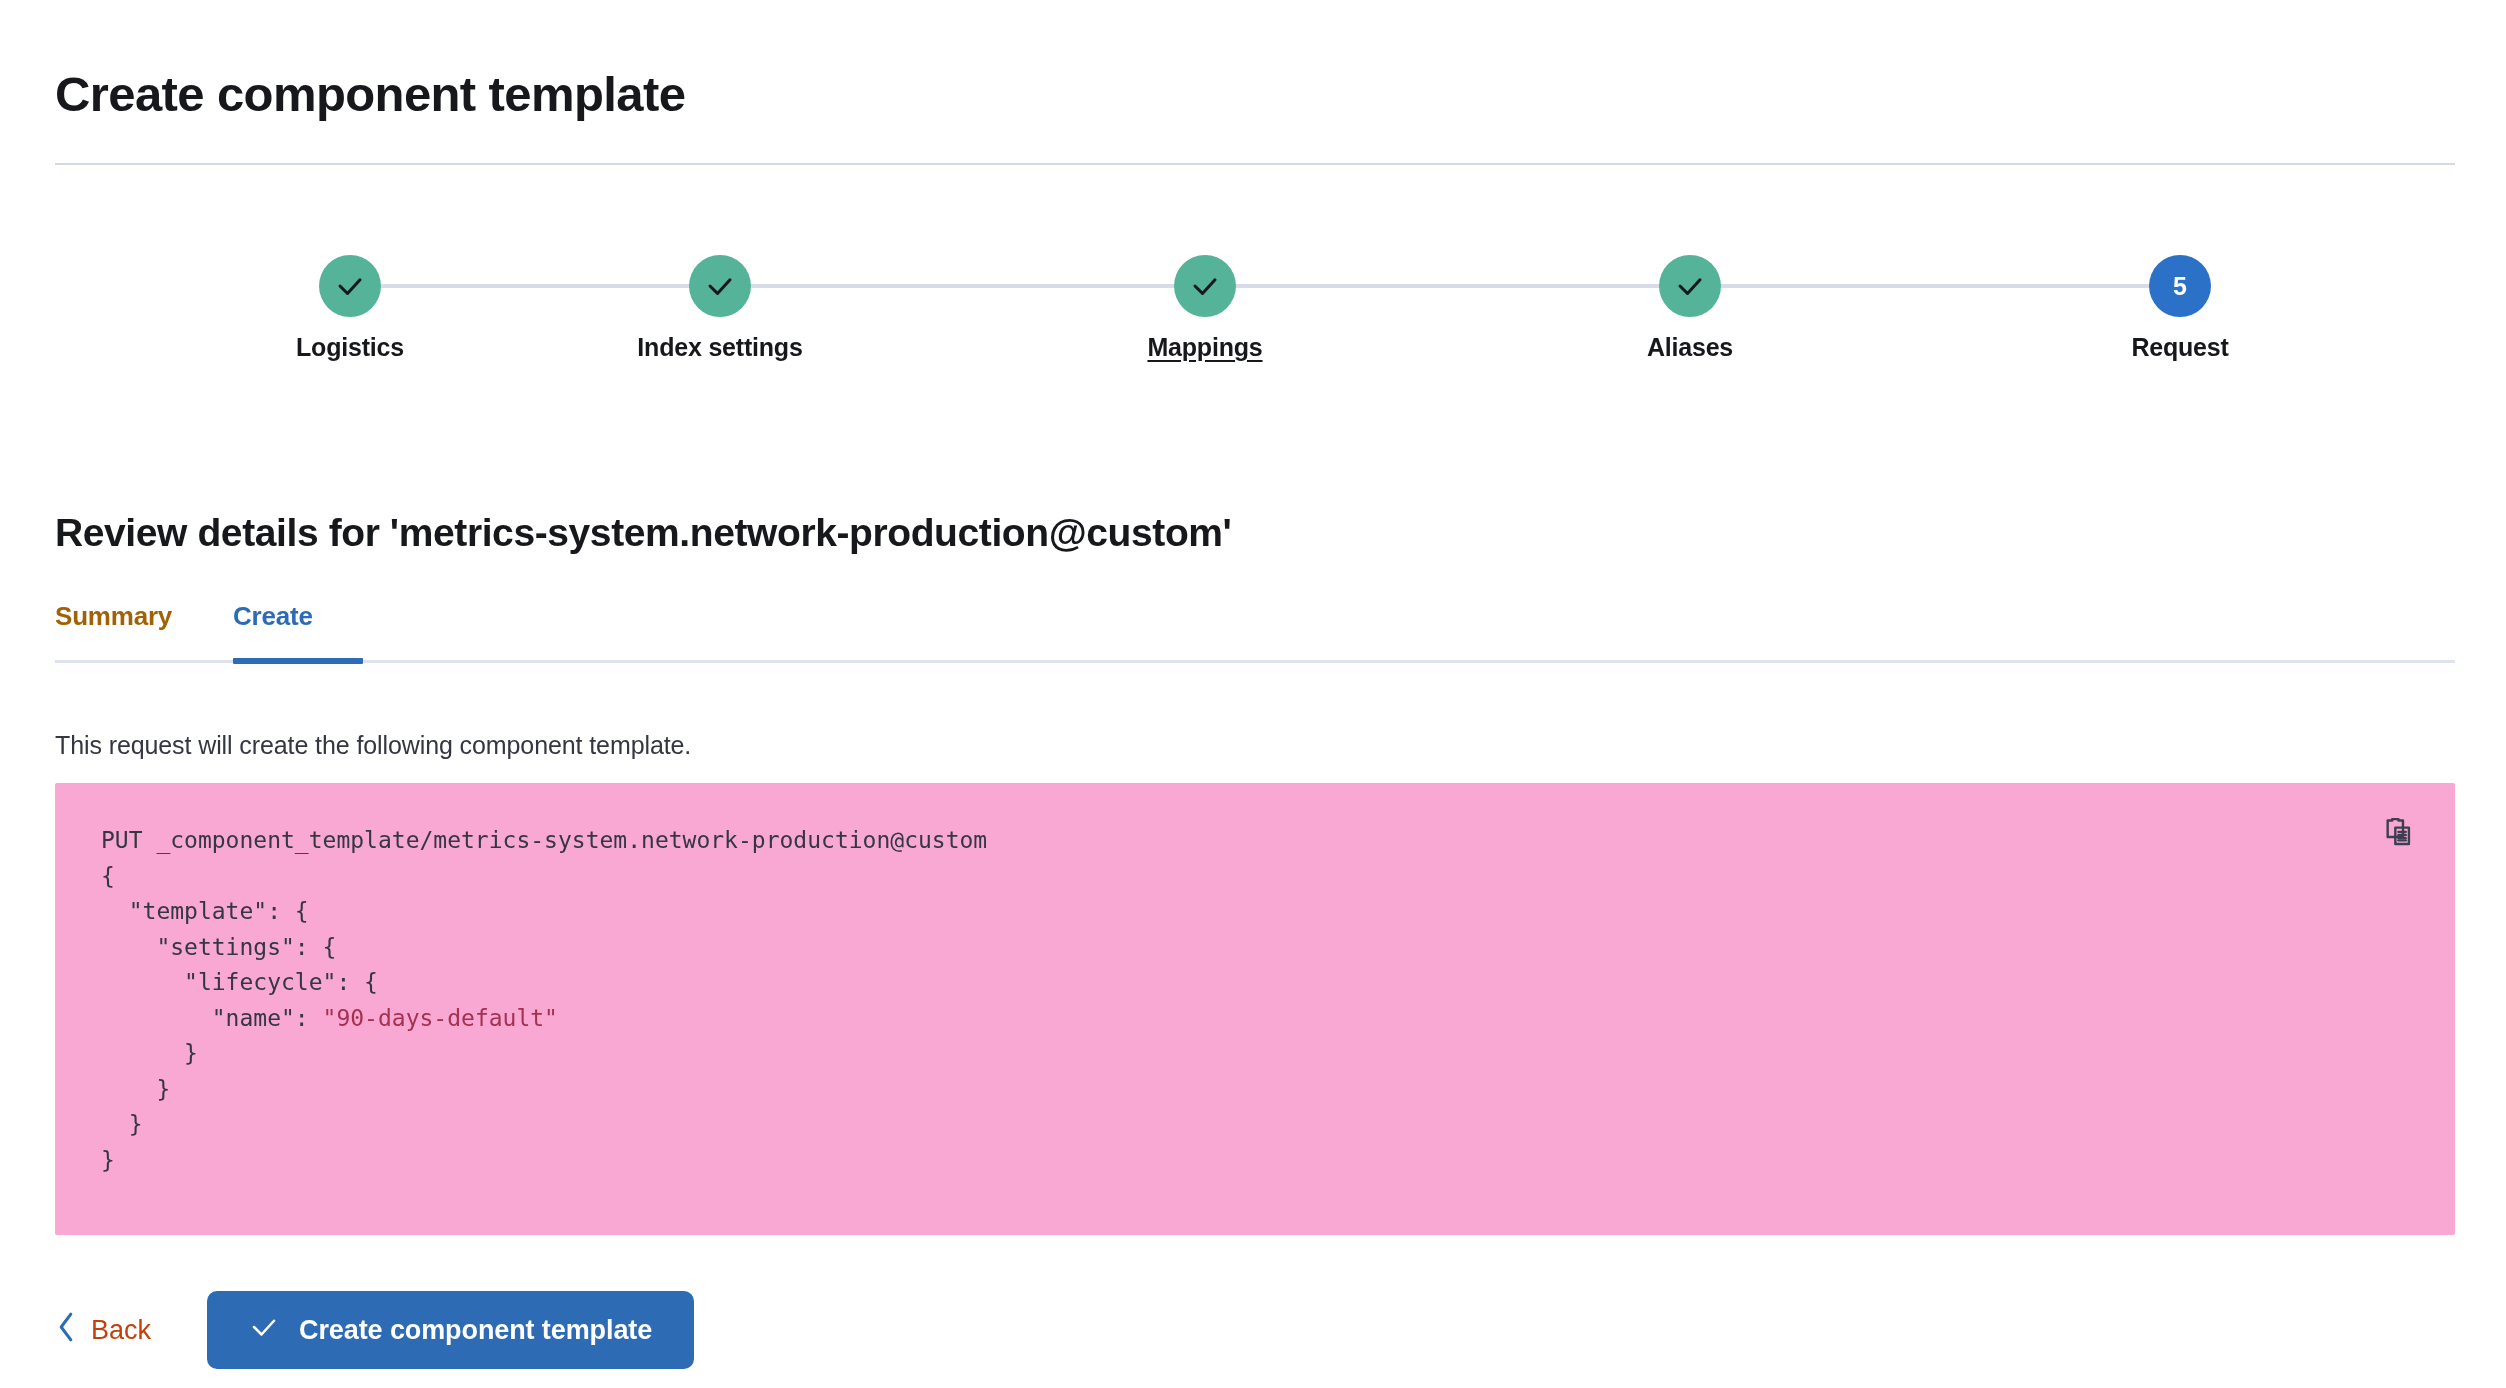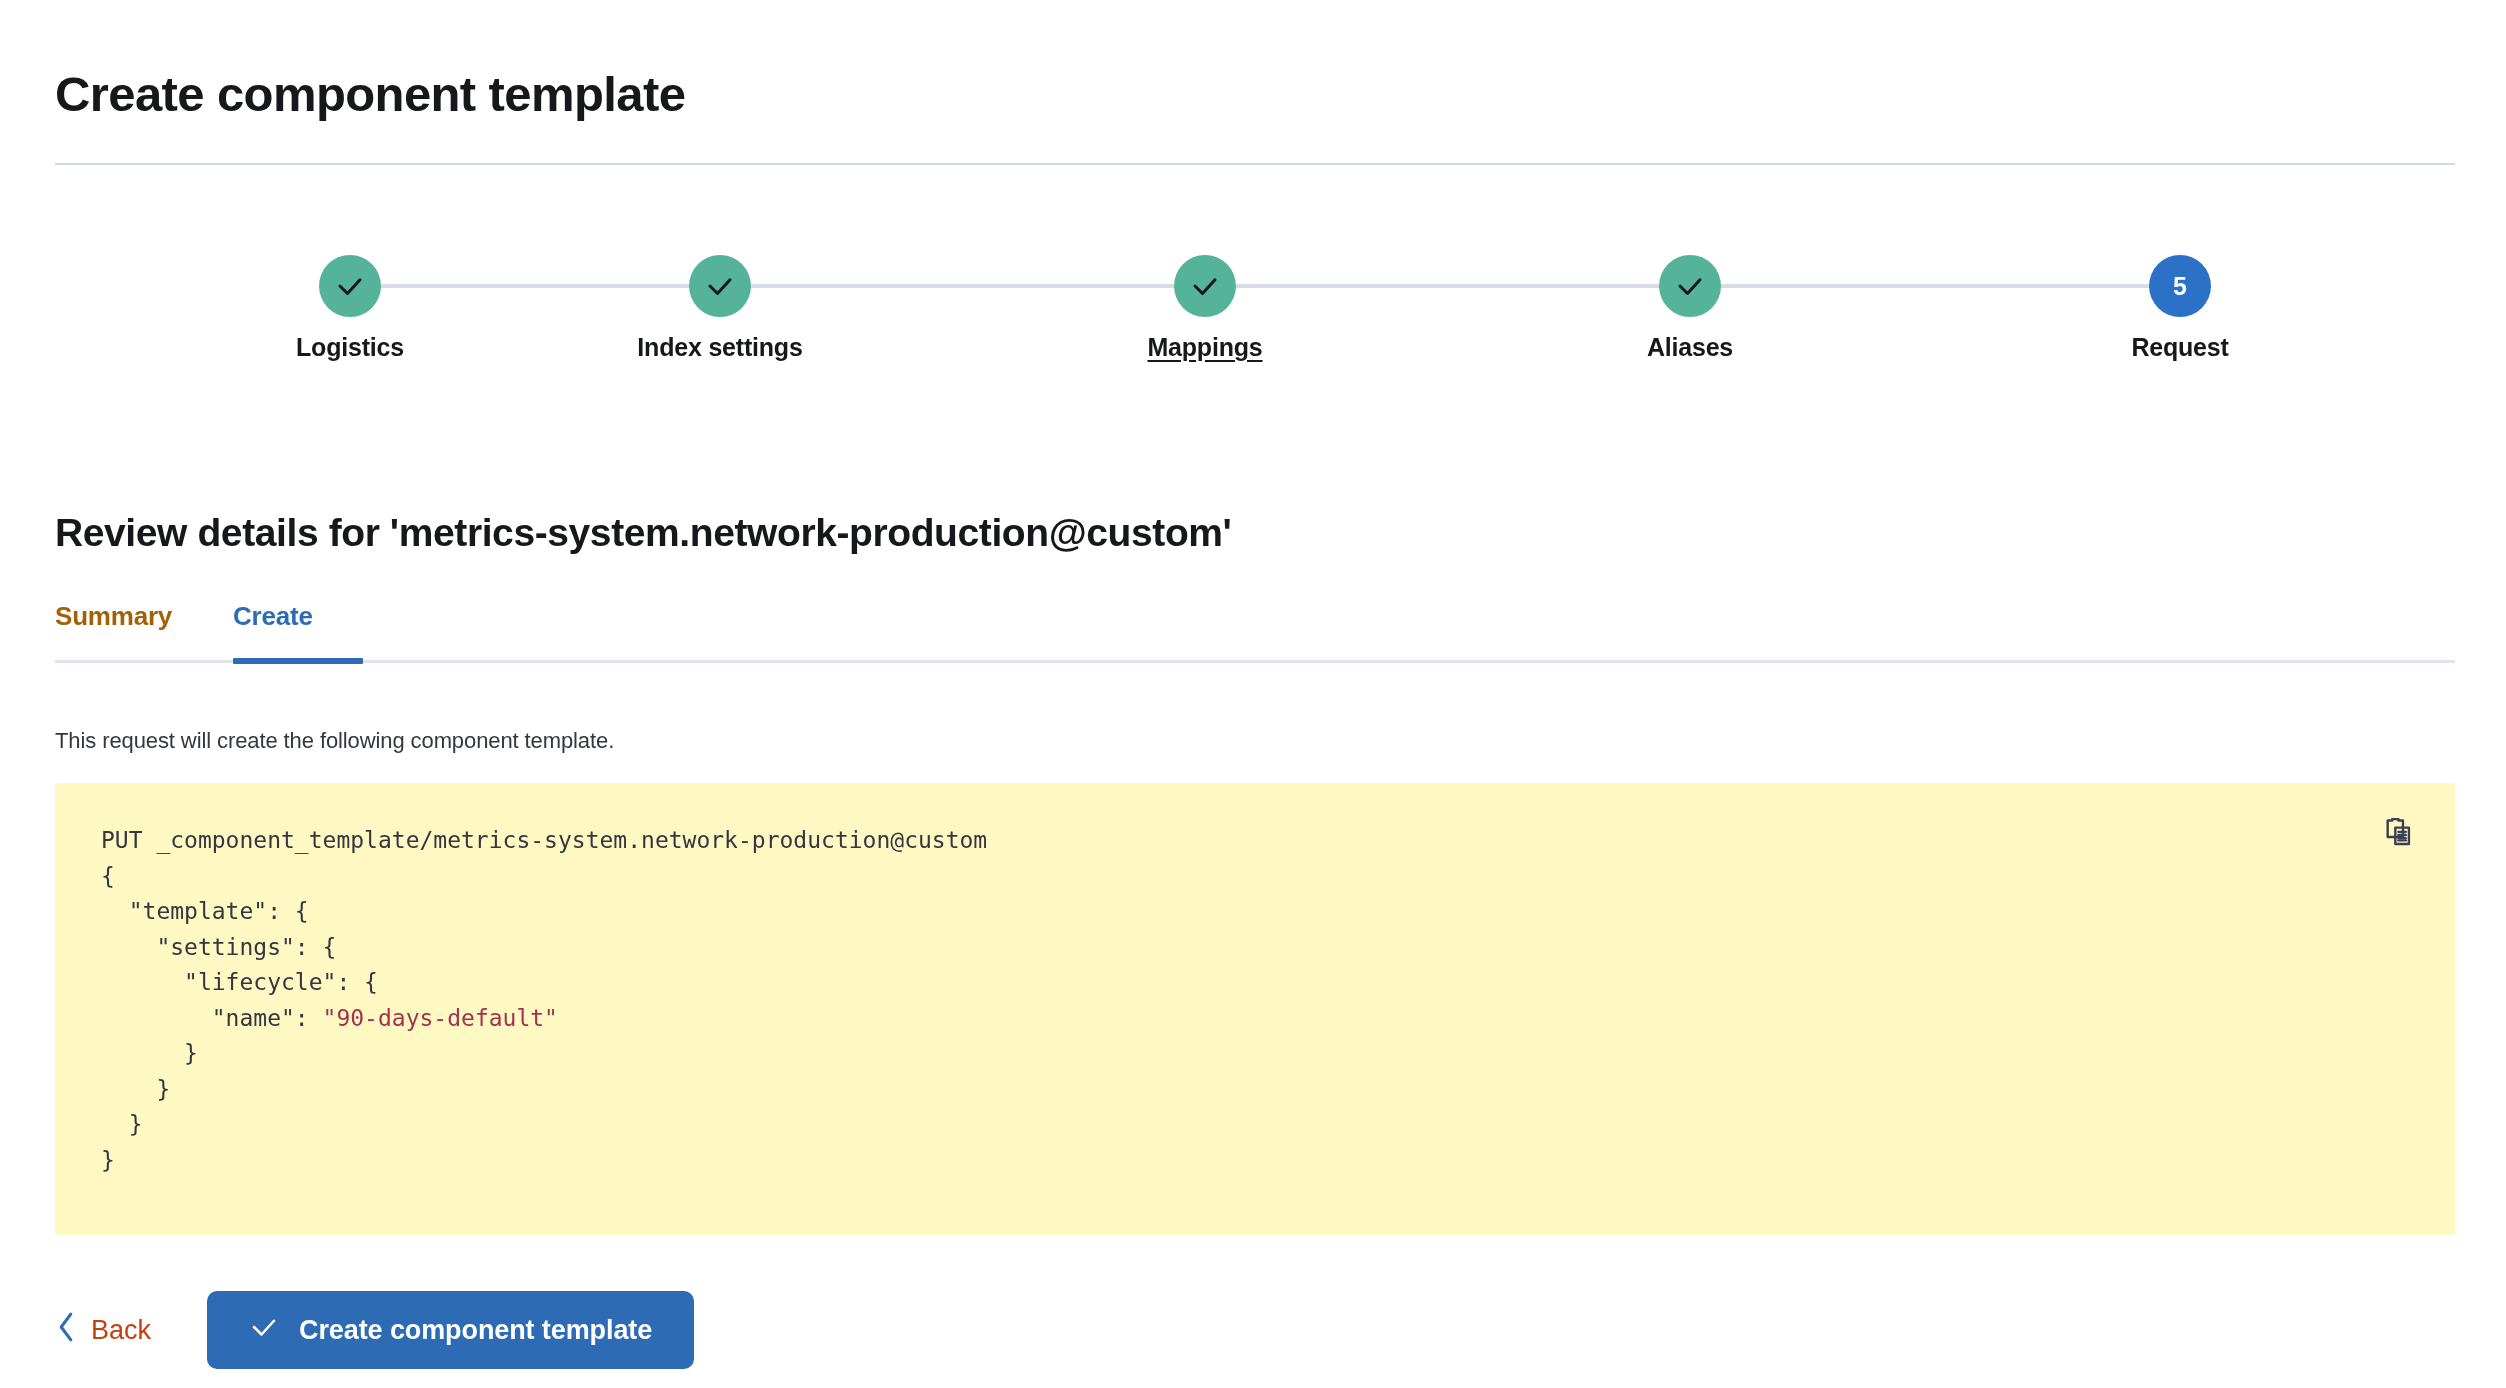--- a/index.html
+++ b/index.html
@@ -147,33 +147,33 @@
     height: 6px;
     background: #2d6cb4;
     border-radius: 1px;
   }
 
   
   .request-desc {
     position: absolute;
     left: 55px;
     top: 706px;
-    font-size: 22px;
+    font-size: 25px;
     color: #343741;
     letter-spacing: -0.1px;
   }
 
   
   .code-panel {
     position: absolute;
     left: 55px;
     top: 783px;
     width: 2400px;
     height: 452px;
-    background: #fef9c3;
+    background: #f9a8d4;
     border-radius: 2px;
   }
   .code-content {
     position: absolute;
     left: 46px;
     top: 40px;
     font-family: "DejaVu Sans Mono", "Liberation Mono", monospace;
     font-size: 23px;
     line-height: 35.5px;
     white-space: pre;

